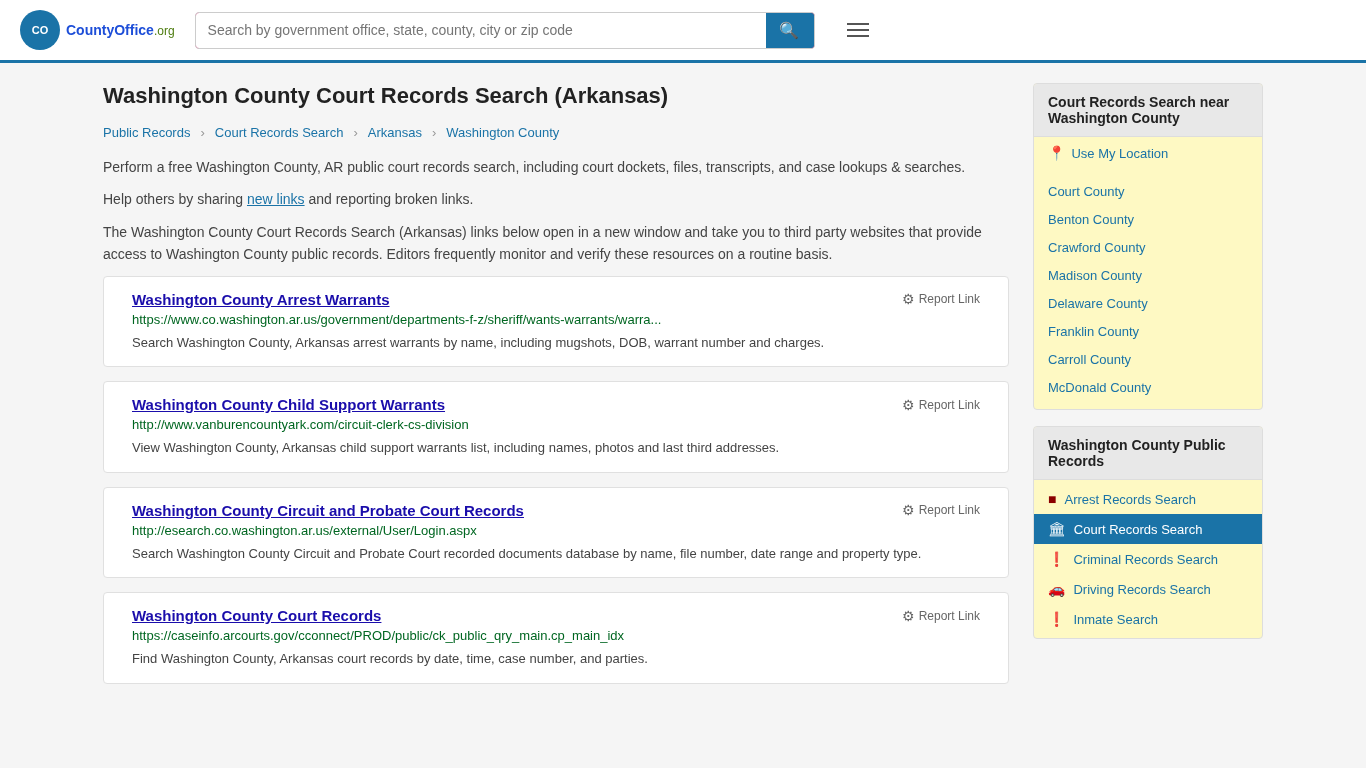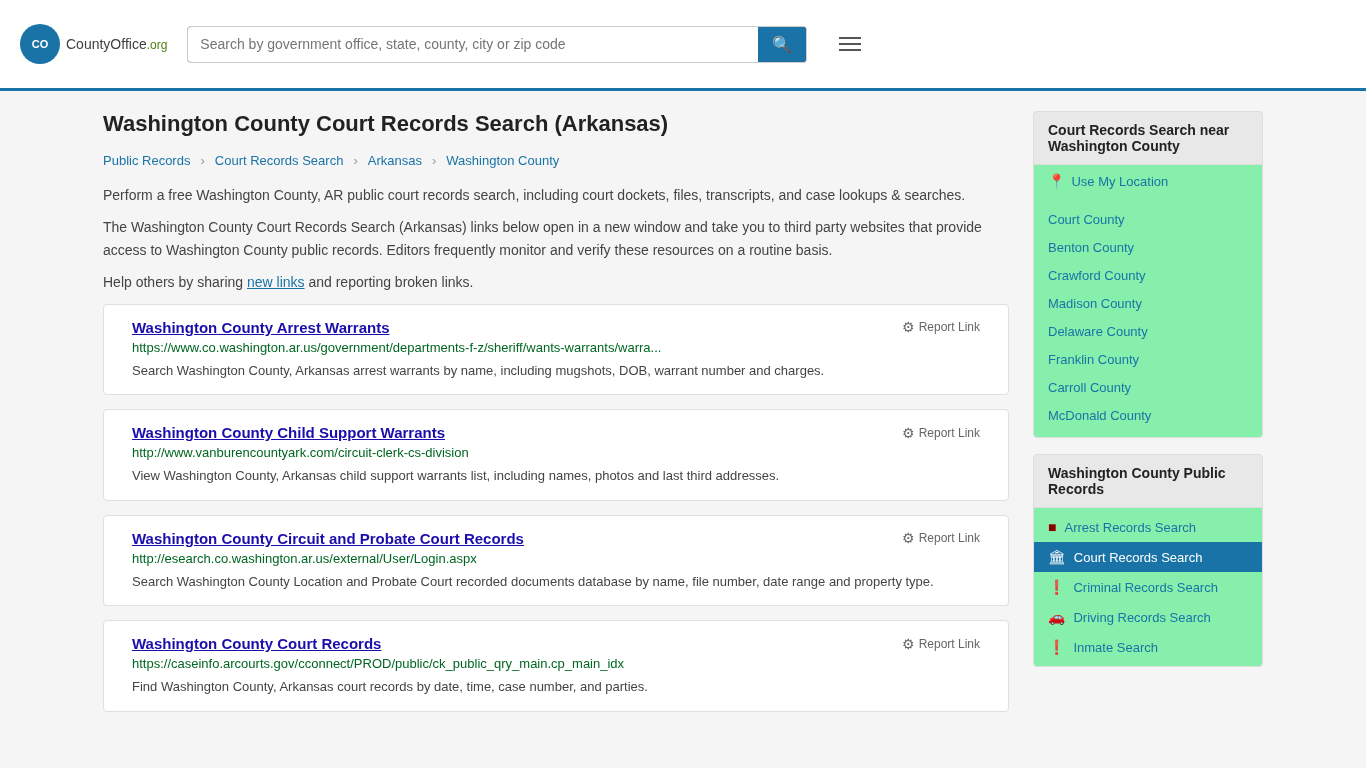--- a/index.html
+++ b/index.html
@@ -2,21 +2,21 @@
 <html><head>
   <meta charset="utf-8">
   <style>
     * { box-sizing: border-box; margin: 0; padding: 0; }
     body { font-family: Arial, sans-serif; font-size: 14px; color: #333; background: #f5f5f5; }
 
     
     .header {
       background: #fff;
       border-bottom: 3px solid #1a73a7;
-      padding: 24px 20px;
+      padding: 10px 20px;
       display: flex;
       align-items: center;
       gap: 20px;
     }
     .logo-area {
       display: flex;
       align-items: center;
       gap: 6px;
       text-decoration: none;
     }
@@ -165,21 +165,21 @@
       word-break: break-all;
     }
     .result-desc {
       font-size: 13px;
       color: #444;
       line-height: 1.5;
     }
 
     
     .sidebar-section {
-      background: #86efac;
+      background: #fef9c3;
       border: 1px solid #ddd;
       border-radius: 4px;
       margin-bottom: 16px;
       overflow: hidden;
     }
     .sidebar-section-title {
       background: #e8e8e8;
       padding: 10px 14px;
       font-size: 14px;
       font-weight: bold;
@@ -249,21 +249,21 @@
 
 <header class="header">
   <a class="logo-area" href="#">
     <div class="logo-circle">
       <svg width="24" height="24" viewBox="0 0 24 24" fill="white">
         <circle cx="12" cy="12" r="10" fill="#1a73a7"></circle>
         <text x="12" y="16" text-anchor="middle" font-size="11" fill="white" font-weight="bold">CO</text>
       </svg>
     </div>
     <div>
-      <span style="font-weight:normal;color:#404040;">CountyOffice</span><span style="color:#4d7c0f;font-size:12px;">.org</span>
+      <span style="font-weight:bold;color:#1d4ed8;">CountyOffice</span><span style="color:#4d7c0f;font-size:12px;">.org</span>
     </div>
   </a>
   <div class="search-bar">
     <input class="search-input" type="text" placeholder="Search by government office, state, county, city or zip code" style="">
     <button class="search-btn">
       <span>🔍</span>
     </button>
   </div>
   <button class="menu-btn" style="margin-left:8px;">
     <span></span>
@@ -281,24 +281,24 @@
       <a href="#">Public Records</a>
       <span class="sep">›</span>
       <a href="#">Court Records Search</a>
       <span class="sep">›</span>
       <a href="#">Arkansas</a>
       <span class="sep">›</span>
       <a href="#">Washington County</a>
     </nav>
 
     <p class="description">Perform a free Washington County, AR public court records search, including court dockets, files, transcripts, and case lookups &amp; searches.</p>
-    <p class="description">The Washington County Court Records Search (Arkansas) links below open in a new window and take you to third party websites that provide access to Washington County public records. Editors frequently monitor and verify these resources on a routine basis.</p>
     <p class="description">
       <span>Help others by sharing </span><a href="#">new links</a><span> and reporting broken links.</span>
     </p>
+    <p class="description">The Washington County Court Records Search (Arkansas) links below open in a new window and take you to third party websites that provide access to Washington County public records. Editors frequently monitor and verify these resources on a routine basis.</p>
 
     <div id="results-container">
         <div class="result-item">
     <div class="result-header">
       <a class="result-title" href="#">Washington County Arrest Warrants</a>
       <span class="report-link">
         <span style="font-size:14px;">⚙</span>
         Report Link
       </span>
     </div>
@@ -318,21 +318,21 @@
   </div>
         <div class="result-item">
     <div class="result-header">
       <a class="result-title" href="#">Washington County Circuit and Probate Court Records</a>
       <span class="report-link">
         <span style="font-size:14px;">⚙</span>
         Report Link
       </span>
     </div>
     <div class="result-url">http://esearch.co.washington.ar.us/external/User/Login.aspx</div>
-    <div class="result-desc">Search Washington County Location and Probate Court recorded documents database by name, file number, date range and property type.</div>
+    <div class="result-desc">Search Washington County Circuit and Probate Court recorded documents database by name, file number, date range and property type.</div>
   </div>
         <div class="result-item">
     <div class="result-header">
       <a class="result-title" href="#">Washington County Court Records</a>
       <span class="report-link">
         <span style="font-size:14px;">⚙</span>
         Report Link
       </span>
     </div>
     <div class="result-url">https://caseinfo.arcourts.gov/cconnect/PROD/public/ck_public_qry_main.cp_main_idx</div>

